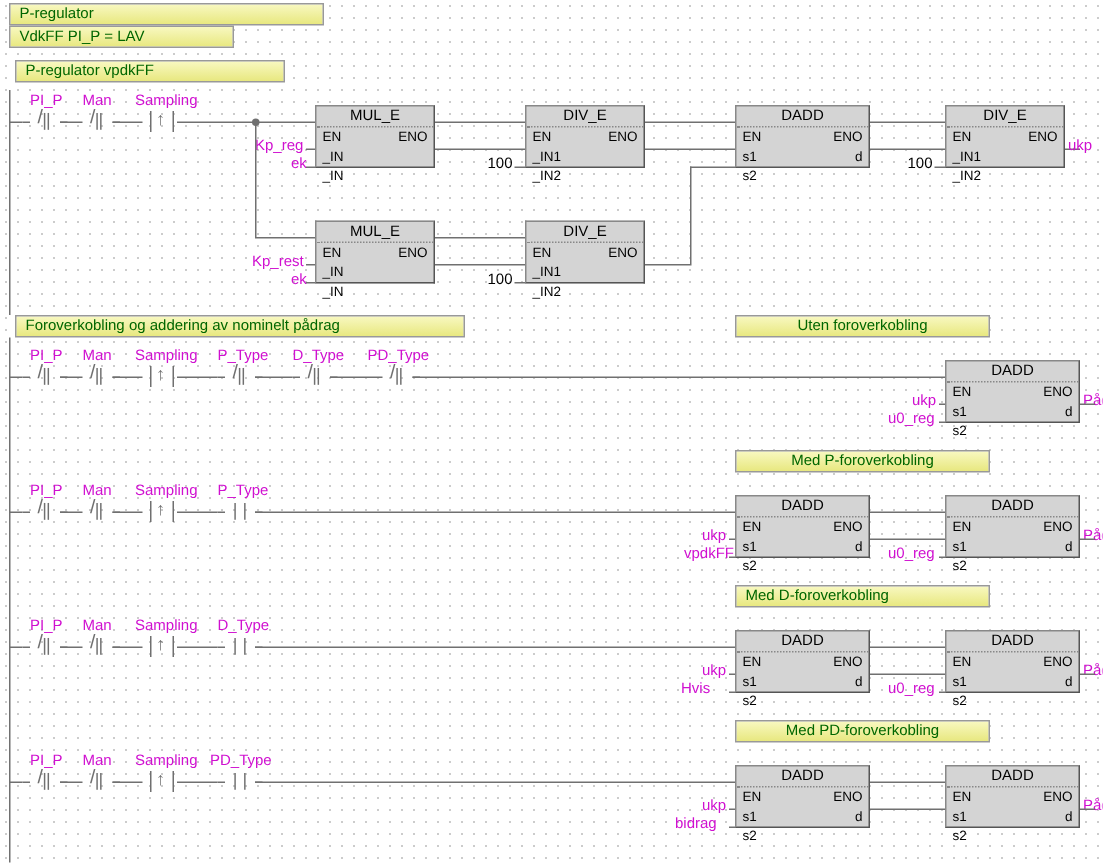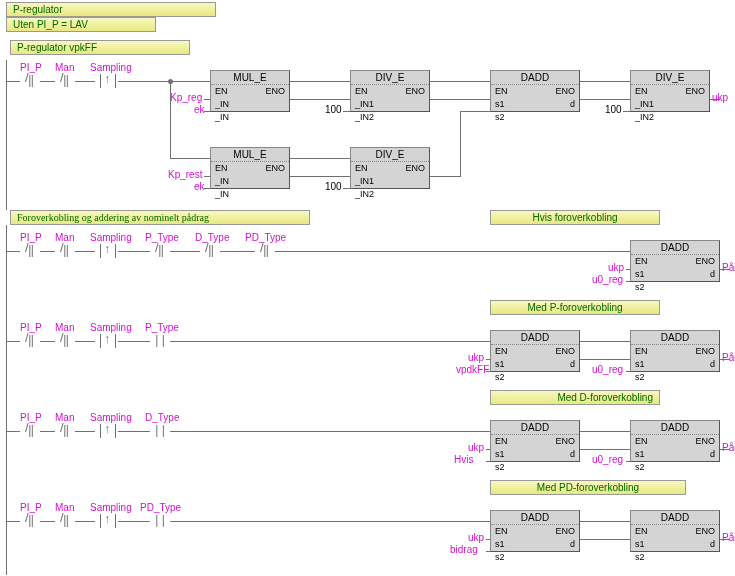--- a/index.html
+++ b/index.html
@@ -131,25 +131,25 @@
     margin-top: -2px;
   }
 </style>
 </head>
 <body>
 
 <div style="position:absolute;left:6px;top:2px;">
   <div class="yellow-tab" style="width:210px;">P-regulator</div>
 </div>
 <div style="position:absolute;left:6px;top:17px;">
-  <div class="yellow-tab" style="width:150px;">Uten PI_P = LAV</div>
+  <div class="yellow-tab" style="width:150px;">VdkFF PI_P = LAV</div>
 </div>
 
 <div style="position:absolute;left:10px;top:40px;">
-  <div class="yellow-bar" style="width:180px;">P-regulator vpkFF</div>
+  <div class="yellow-bar" style="width:180px;">P-regulator vpdkFF</div>
 </div>
 
 <div class="rail" style="top:60px;height:150px;"></div>
 
 <div class="clabel" style="left:20px;top:62px;">PI_P</div>
 <div class="contact nc" style="left:20px;top:76px;">| |<span class="slash">/</span></div>
 <div class="clabel" style="left:55px;top:62px;">Man</div>
 <div class="contact nc" style="left:55px;top:76px;">| |<span class="slash">/</span></div>
 <div class="clabel" style="left:90px;top:62px;">Sampling</div>
 <div class="ptrig" style="left:100px;top:74px;"></div>
@@ -284,25 +284,25 @@
       <span></span>
     </div>
 </div>
 <div class="const" style="left:325px;top:181px;">100</div>
 <div class="wire wire-h" style="left:343px;top:188px;width:7px;"></div>
 
 <div class="wire wire-h" style="left:430px;top:176px;width:30px;"></div>
 <div class="wire wire-v" style="left:460px;top:111px;height:66px;"></div>
 <div class="wire wire-h" style="left:460px;top:111px;width:30px;"></div>
 
-<div style="position:absolute;left:10px;top:210px;font-family:Liberation Serif, serif;">
+<div style="position:absolute;left:10px;top:210px;">
   <div class="yellow-bar" style="width:300px;">Foroverkobling og addering av nominelt pådrag</div>
 </div>
 <div style="position:absolute;left:490px;top:210px;">
-  <div class="yellow-bar" style="width:170px;text-align:center;">Hvis foroverkobling</div>
+  <div class="yellow-bar" style="width:170px;text-align:center;">Uten foroverkobling</div>
 </div>
 
 <div class="rail" style="top:225px;height:350px;"></div>
 <div class="clabel" style="left:20px;top:232px;">PI_P</div>
 <div class="contact nc" style="left:20px;top:246px;">| |<span class="slash">/</span></div>
 <div class="clabel" style="left:55px;top:232px;">Man</div>
 <div class="contact nc" style="left:55px;top:246px;">| |<span class="slash">/</span></div>
 <div class="clabel" style="left:90px;top:232px;">Sampling</div>
 <div class="ptrig" style="left:100px;top:244px;"></div>
 <div class="clabel" style="left:145px;top:232px;">P_Type</div>
@@ -397,21 +397,21 @@
       <span>s2</span>
       <span></span>
     </div>
 </div>
 <div class="sig" style="left:592px;top:364px;">u0_reg</div>
 <div class="wire wire-h" style="left:626px;top:371px;width:4px;"></div>
 <div class="sig" style="left:722px;top:352px;">Pådrag</div>
 <div class="wire wire-h" style="left:720px;top:359px;width:10px;"></div>
 
 <div style="position:absolute;left:490px;top:390px;">
-  <div class="yellow-bar" style="width:170px;text-align:right;">Med D-foroverkobling</div>
+  <div class="yellow-bar" style="width:170px;text-align:left;">Med D-foroverkobling</div>
 </div>
 <div class="clabel" style="left:20px;top:412px;">PI_P</div>
 <div class="contact nc" style="left:20px;top:426px;">| |<span class="slash">/</span></div>
 <div class="clabel" style="left:55px;top:412px;">Man</div>
 <div class="contact nc" style="left:55px;top:426px;">| |<span class="slash">/</span></div>
 <div class="clabel" style="left:90px;top:412px;">Sampling</div>
 <div class="ptrig" style="left:100px;top:424px;"></div>
 <div class="clabel" style="left:145px;top:412px;">D_Type</div>
 <div class="contact" style="left:150px;top:426px;">| |</div>
 
@@ -458,21 +458,21 @@
       <span>s2</span>
       <span></span>
     </div>
 </div>
 <div class="sig" style="left:592px;top:454px;">u0_reg</div>
 <div class="wire wire-h" style="left:626px;top:461px;width:4px;"></div>
 <div class="sig" style="left:722px;top:442px;">Pådrag</div>
 <div class="wire wire-h" style="left:720px;top:449px;width:10px;"></div>
 
 <div style="position:absolute;left:490px;top:480px;">
-  <div class="yellow-bar" style="width:196px;text-align:center;">Med PD-foroverkobling</div>
+  <div class="yellow-bar" style="width:170px;text-align:center;">Med PD-foroverkobling</div>
 </div>
 <div class="clabel" style="left:20px;top:502px;">PI_P</div>
 <div class="contact nc" style="left:20px;top:516px;">| |<span class="slash">/</span></div>
 <div class="clabel" style="left:55px;top:502px;">Man</div>
 <div class="contact nc" style="left:55px;top:516px;">| |<span class="slash">/</span></div>
 <div class="clabel" style="left:90px;top:502px;">Sampling</div>
 <div class="ptrig" style="left:100px;top:514px;"></div>
 <div class="clabel" style="left:140px;top:502px;">PD_Type</div>
 <div class="contact" style="left:150px;top:516px;">| |</div>
 

